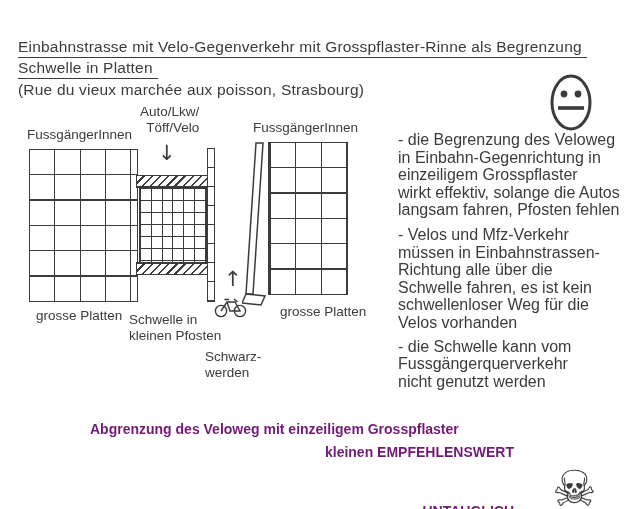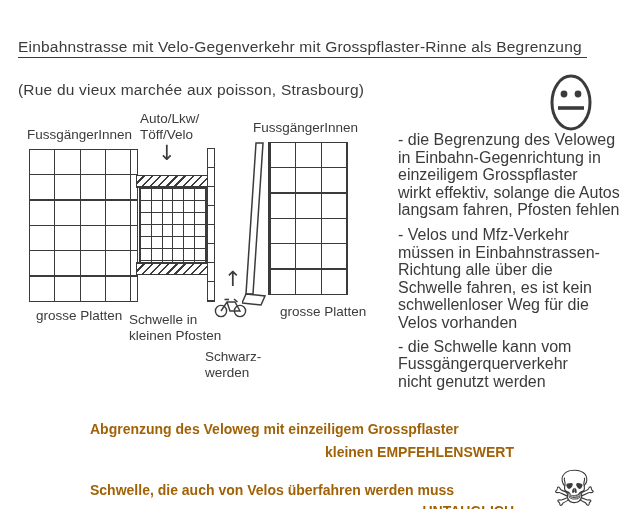--- a/index.html
+++ b/index.html
@@ -5,21 +5,21 @@
   html,body{margin:0;padding:0;background:#fff;}
   #stage{
     position:relative;width:640px;height:509px;background:#fff;
     font-family:"Liberation Sans",sans-serif;color:#3b3b3b;overflow:hidden;margin-top:32px;
   }
   .abs{position:absolute;}
   .t-title{font-size:15.5px;letter-spacing:.2px;white-space:nowrap;}
   .underlined{display:inline-block;border-bottom:1.6px solid #3b3b3b;padding:0 5px 1px 0;}
   .t-label{font-size:13.5px;line-height:16px;white-space:pre-line;}
   .t-note{font-size:16px;line-height:17.6px;white-space:pre-line;}
-  .t-verdict{font-size:14px;font-weight:bold;color:#a16207;white-space:nowrap;}
+  .t-verdict{font-size:14px;font-weight:bold;color:#701a75;white-space:nowrap;}
   .right-align{text-align:right;}
   .arrow-glyph{font-family:"DejaVu Sans",sans-serif;font-size:21px;line-height:1;color:#3b3b3b;}
   .skull-glyph{font-family:"DejaVu Sans",sans-serif;font-size:50px;line-height:1;color:#3b3b3b;}
 
   
   .grid,.strip,.hatch{box-sizing:border-box;position:absolute;background-color:#fff;}
   .grid{border:1.5px solid #3b3b3b;}
   #left-grid{left:29px;top:117px;width:102px;height:153px;
     background-image:
       repeating-linear-gradient(to right,transparent 0,transparent 24.2px,#3b3b3b 24.2px,#3b3b3b 25.4px),
@@ -44,33 +44,36 @@
   svg{display:block;}
 </style>
 </head>
 <body>
 
 <div id="stage">
 
   <div class="abs t-title" style="left:18px;top:6px;">
     <span class="underlined">Einbahnstrasse mit Velo-Gegenverkehr mit Grosspflaster-Rinne als Begrenzung</span>
   </div>
+  <div class="abs t-title" style="left:18px;top:27px;">
+    <span class="underlined">Schwelle in Platten</span>
+  </div>
   <div class="abs t-title" style="left:18px;top:49px;">(Rue du vieux marchée aux poisson, Strasbourg)</div>
 
   <svg class="abs" style="left:548px;top:41px;" width="46" height="60" viewBox="0 0 46 60">
     <ellipse cx="23" cy="29.5" rx="19" ry="26.5" fill="none" stroke="#3b3b3b" stroke-width="3"></ellipse>
     <circle cx="16" cy="21" r="3.4" fill="#3b3b3b"></circle>
     <circle cx="30" cy="21" r="3.4" fill="#3b3b3b"></circle>
     <line x1="10" y1="35" x2="36" y2="35" stroke="#3b3b3b" stroke-width="3.6"></line>
   </svg>
 
   <div class="abs" style="left:0;top:0;width:642px;height:360px;">
 
     <div class="abs t-label" style="left:27px;top:95px;">FussgängerInnen</div>
-    <div class="abs t-label" style="left:140px;top:79px;">Auto/Lkw/
+    <div class="abs t-label" style="left:140px;top:72px;text-align:right;">Auto/Lkw/
 Töff/Velo</div>
     <div class="abs t-label" style="left:253px;top:88px;">FussgängerInnen</div>
 
     <div class="abs arrow-glyph" style="left:158px;top:111px;">↓</div>
 
     <div id="left-grid" class="grid"></div>
     <div id="left-strip" class="strip"></div>
 
     <div id="hatch-top" class="hatch"></div>
     <div id="fine-grid" class="grid"></div>
@@ -116,18 +119,17 @@
 schwellenloser Weg für die
 Velos vorhanden</div>
     <div class="t-note">- die Schwelle kann vom
 Fussgängerquerverkehr
 nicht genutzt werden</div>
   </div>
 
   <div class="abs t-verdict" style="left:90px;top:389px;">Abgrenzung des Veloweg mit einzeiligem Grosspflaster</div>
   <div class="abs t-verdict right-align" style="left:90px;top:412px;width:424px;">kleinen EMPFEHLENSWERT</div>
 
-  <div class="abs t-verdict" style="left:90px;top:450px;">Schwelle, die auch von Velos überfahren werden muss</div>
   <div class="abs t-verdict right-align" style="left:90px;top:471px;width:424px;">UNTAUGLICH</div>
 
   <div class="abs skull-glyph" style="left:552px;top:432px;">☠</div>
 
 </div>
 
 </body></html>

